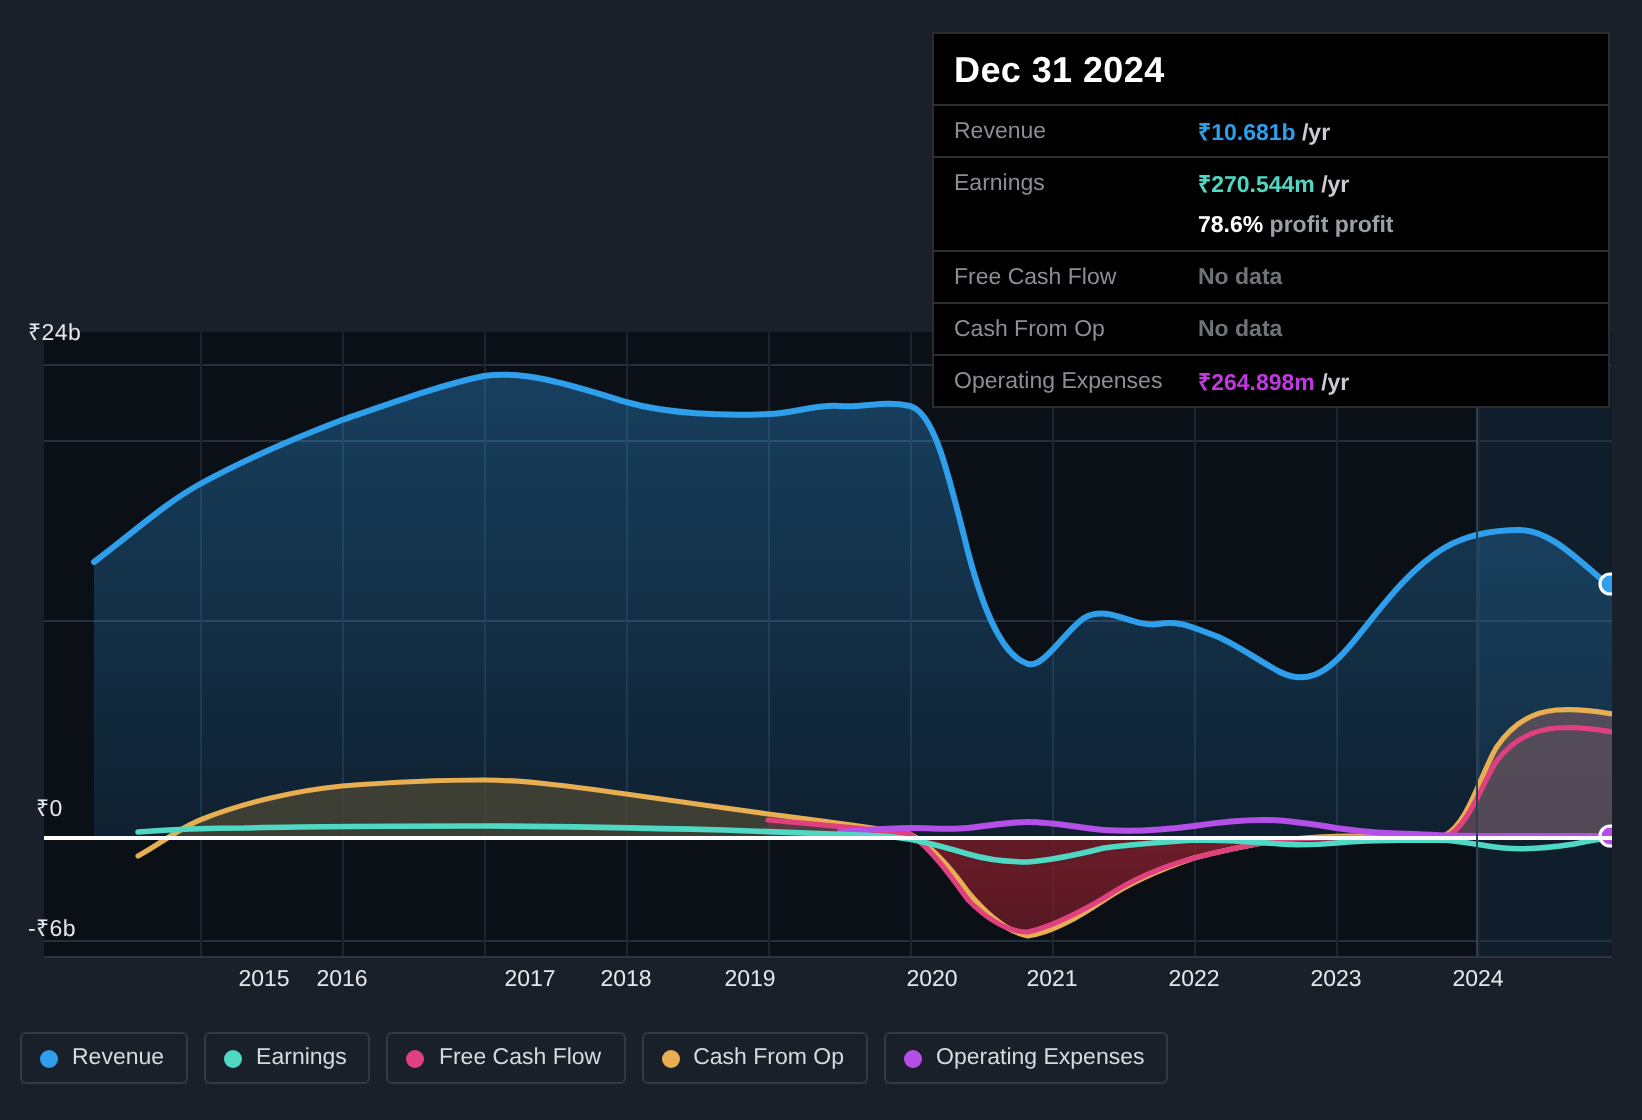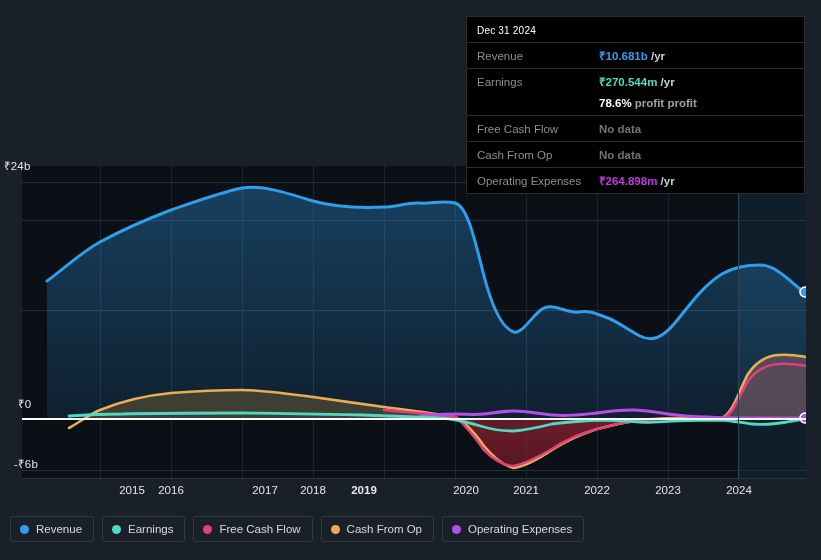--- a/index.html
+++ b/index.html
@@ -36,21 +36,21 @@
   .zeroline{
     position:absolute;left:0;right:0;height:2px;background:#ffffff;
   }
   .svg-layer{position:absolute;left:0;top:0;width:784px;height:312px;}
 
   
   .ylabel{
     position:absolute;font-size:11.5px;color:#e4e7ea;letter-spacing:.2px;
     white-space:nowrap;
   }
-  .y-24b{left:4px;top:158px;}
+  .y-24b{left:14px;top:158px;}
   .y-0{left:18px;top:396px;}
   .y-neg6b{left:14px;top:456px;}
 
   .xaxis{
     position:absolute;left:22px;top:478px;width:784px;height:26px;
   }
   .xlabel{
     position:absolute;top:6px;font-size:11.5px;color:#e4e7ea;
     transform:translateX(-50%);white-space:nowrap;
   }
@@ -60,21 +60,21 @@
 
   
   .tooltip{
     position:absolute;left:466px;top:16px;width:339px;
     background:#000000;
     border:1px solid #2c2c2c;
     box-sizing:border-box;
     padding:0;
   }
   .tt-title{
-    font-size:10px;font-weight:normal;color:#ffffff;
+    font-size:18px;font-weight:bold;color:#ffffff;
     padding:8px 10px 6px 10px;letter-spacing:.2px;
   }
   .tt-row{
     display:flex;align-items:center;
     border-top:1px solid #2e2e2e;
     padding:4px 10px 4px 10px;
     min-height:17px;
     font-size:11.5px;
   }
   .tt-label{width:122px;color:#8b8f94;flex:0 0 auto;white-space:nowrap;}
@@ -210,21 +210,21 @@
   <div class="ylabel y-24b">₹24b</div>
   <div class="ylabel y-0">₹0</div>
   <div class="ylabel y-neg6b">-₹6b</div>
 
   <div class="axis-top-rule"></div>
   <div class="xaxis" id="xaxis">
       <div class="xlabel" style="left: 78px; margin-left: 32px;">2015</div>
       <div class="xlabel" style="left: 149px;">2016</div>
       <div class="xlabel" style="left: 220px; margin-left: 23px;">2017</div>
       <div class="xlabel" style="left: 291px;">2018</div>
-      <div class="xlabel" style="left: 342px; font-weight: bold;">2019</div>
+      <div class="xlabel" style="left: 353px;">2019</div>
       <div class="xlabel" style="left: 444px;">2020</div>
       <div class="xlabel" style="left: 504px;">2021</div>
       <div class="xlabel" style="left: 575px;">2022</div>
       <div class="xlabel" style="left: 646px;">2023</div>
       <div class="xlabel" style="left: 717px;">2024</div>
     </div>
 
   <div class="tooltip">
     <div class="tt-title">Dec 31 2024</div>
     <div id="tt-rows">

